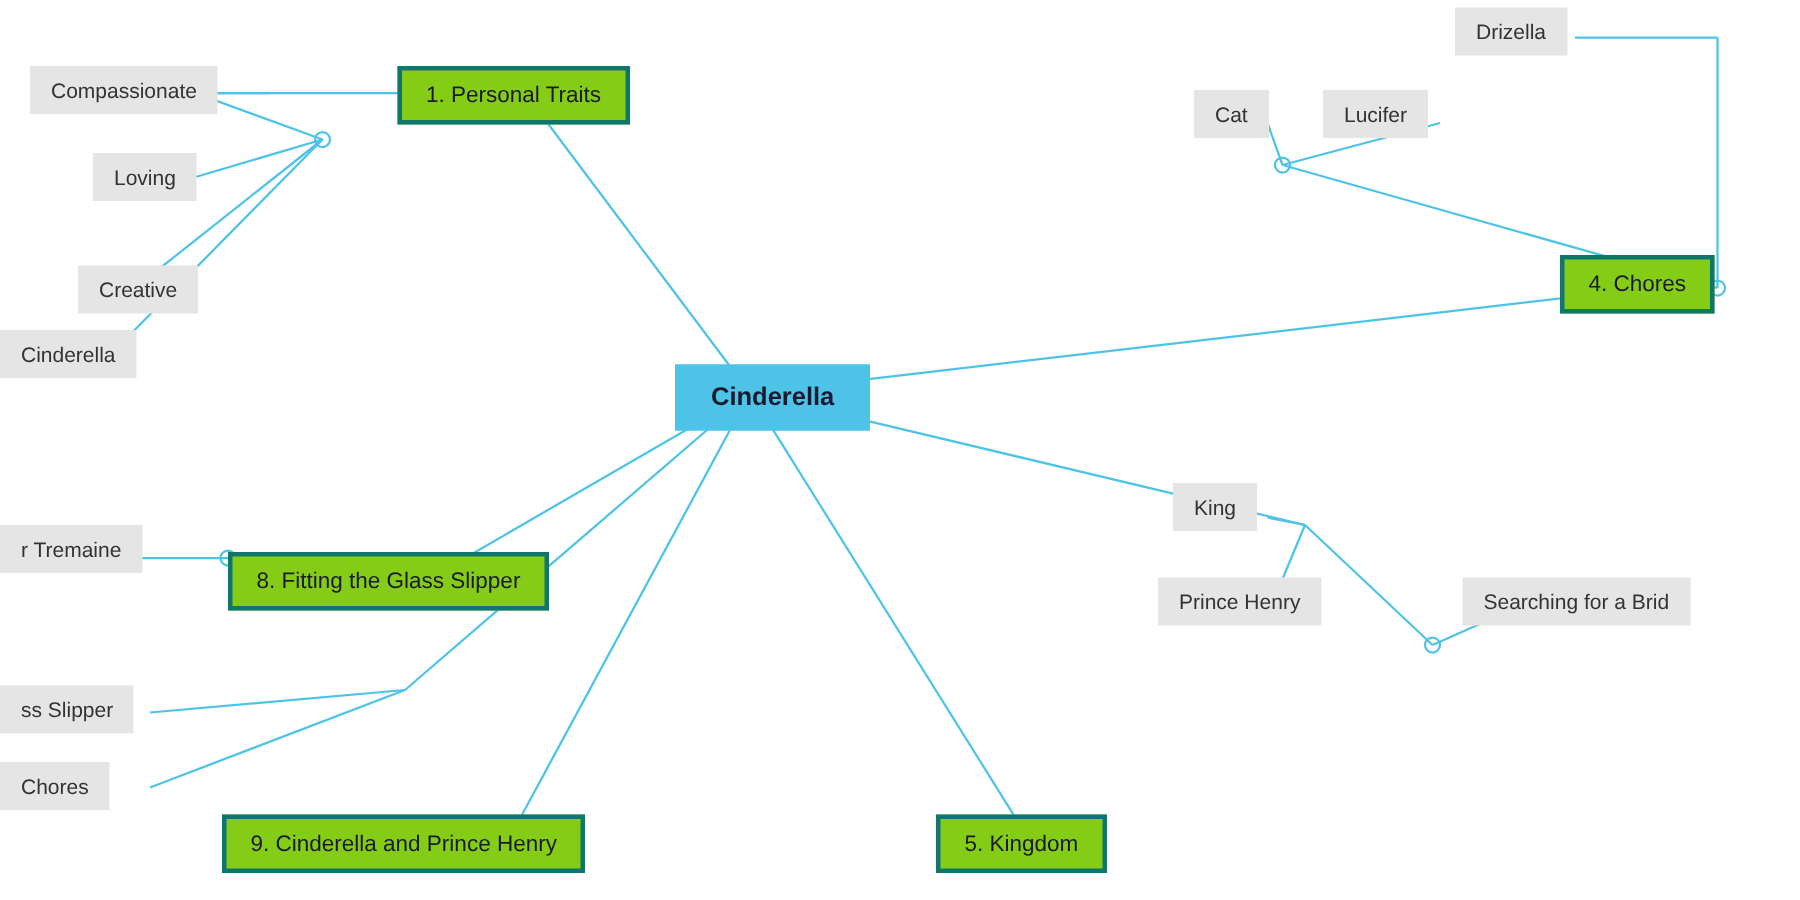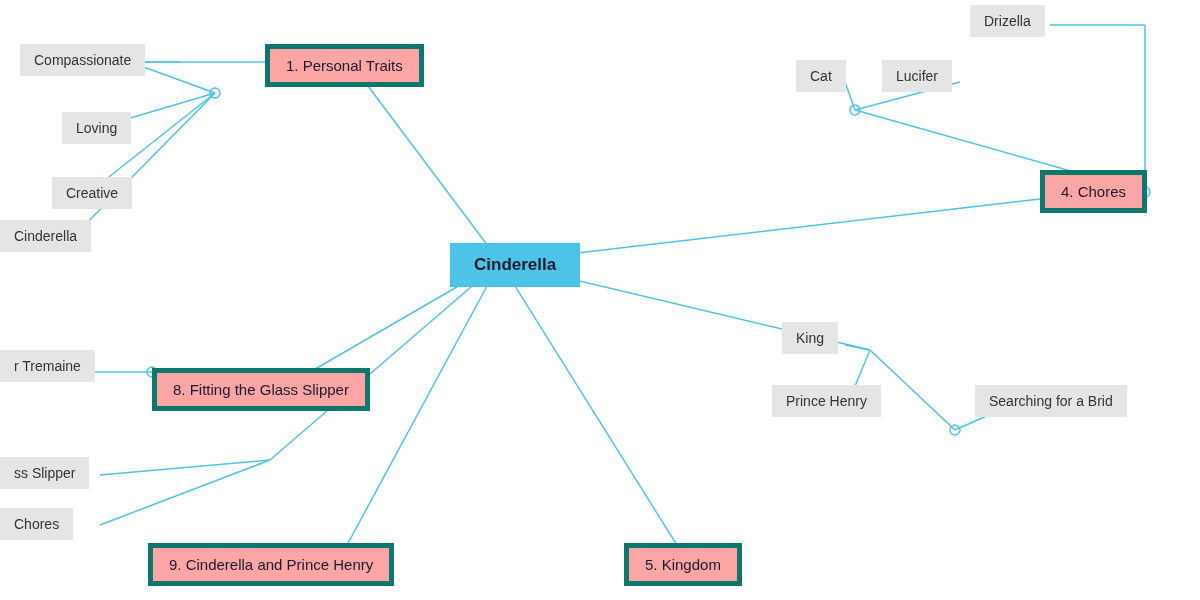--- a/index.html
+++ b/index.html
@@ -19,23 +19,23 @@
       pointer-events: none;
     }
     .node {
       position: absolute;
       display: flex;
       align-items: center;
       justify-content: center;
       text-align: center;
     }
     .node-box {
-      border: 5px solid #0f766e;
+      border: 3px solid #0f766e;
       padding: 8px 16px;
-      background: #fca5a5;
+      background: #84cc16;
       font-size: 15px;
       font-weight: 500;
       color: #1a1a2e;
       white-space: nowrap;
     }
     .node-box-filled {
       background: #4dc3e8;
       border: 2px solid #4dc3e8;
       padding: 10px 22px;
       font-size: 17px;
@@ -107,21 +107,21 @@
 </div>
 
 <div class="node" style="left:265px; top:44px;">
   <div class="node-box">1. Personal Traits</div>
 </div>
 
 <div class="node" style="left:20px; top:44px;">
   <div class="node-box-gray">Compassionate</div>
 </div>
 
-<div class="node" style="left:62px; top:112px;">
+<div class="node" style="left:62px; top:102px;">
   <div class="node-box-gray">Loving</div>
 </div>
 
 <div class="node" style="left:52px; top:177px;align-items:center;">
   <div class="node-box-gray">Creative</div>
 </div>
 
 <div class="node" style="left:0px; top:220px;">
   <div class="node-box-gray">Cinderella</div>
 </div>

